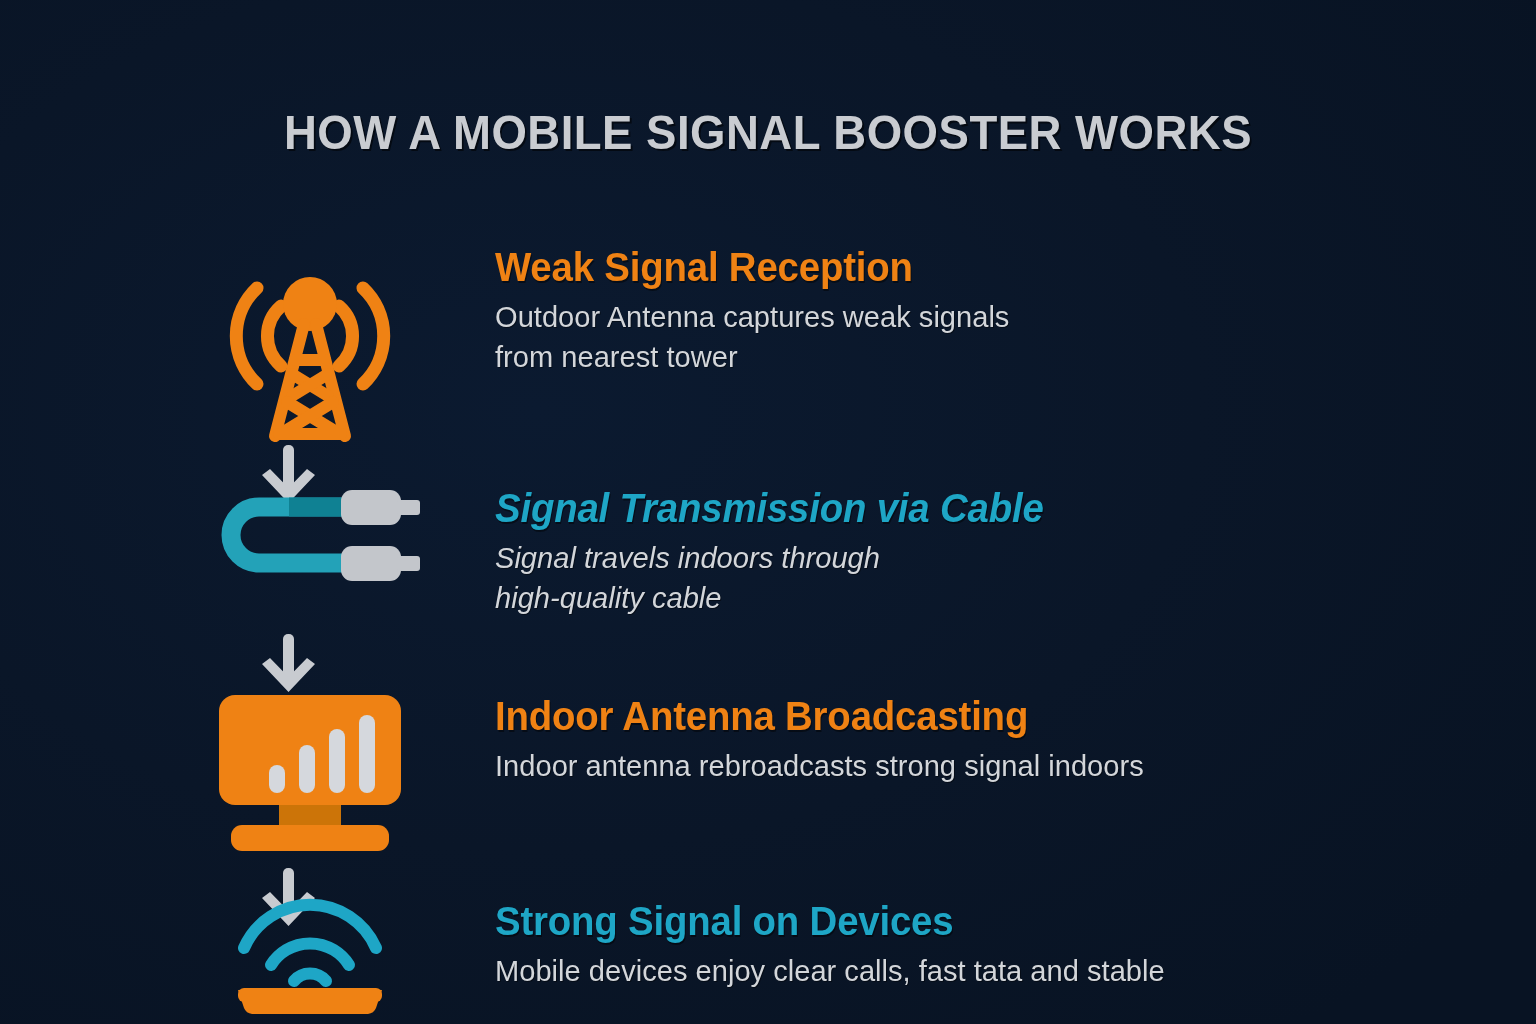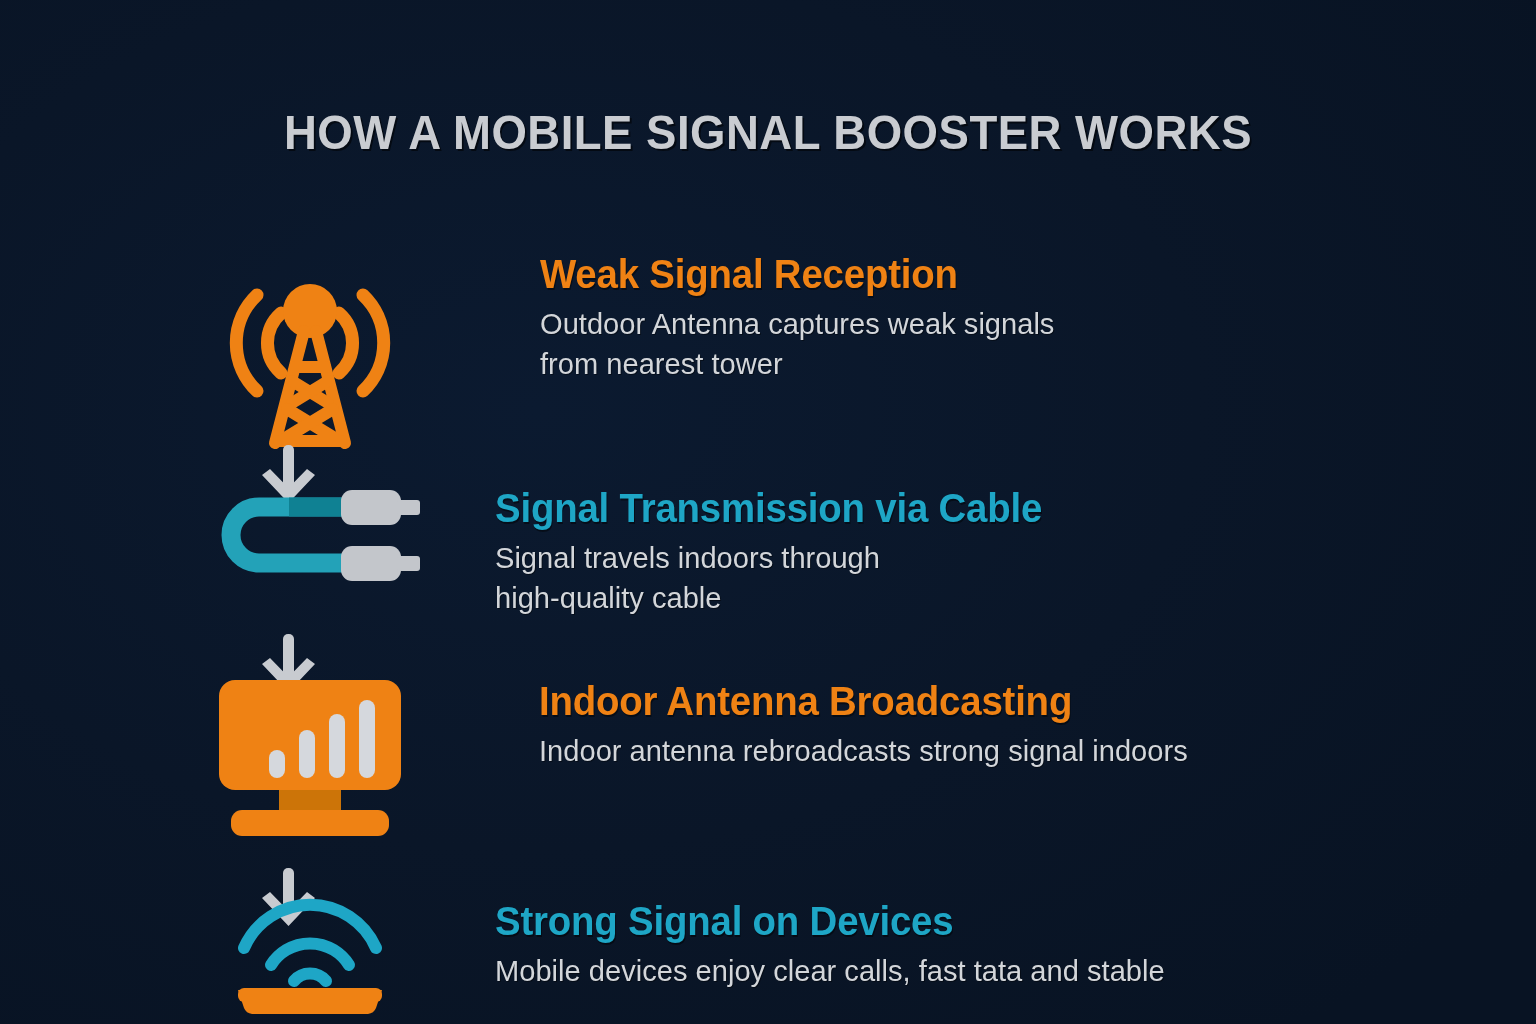--- a/index.html
+++ b/index.html
@@ -91,23 +91,23 @@
     line-height:1.33;
     color:#d3d6da;
     font-family:"Liberation Sans Narrow","Liberation Sans", sans-serif;
     transform:scaleX(0.97);
     transform-origin:left center;
     text-shadow:1px 1px 0 rgba(0,0,0,0.4);
     white-space:pre-line;
   }
 
   
-  #step-1{ top:203px;gap:45px; }
-  #step-2{ top:437px; }
-  #step-3{ top:630px;gap:44px; }
+  #step-1{ top:196px; }
+  #step-2{ top:437px;font-style:italic; }
+  #step-3{ top:645px; }
   #step-4{ top:850px; }
 
   
   .arrow{
     position:absolute;
     left:254px;
     width:72px;
     height:62px;
   }
   #arrow-1{ top:397px; }

